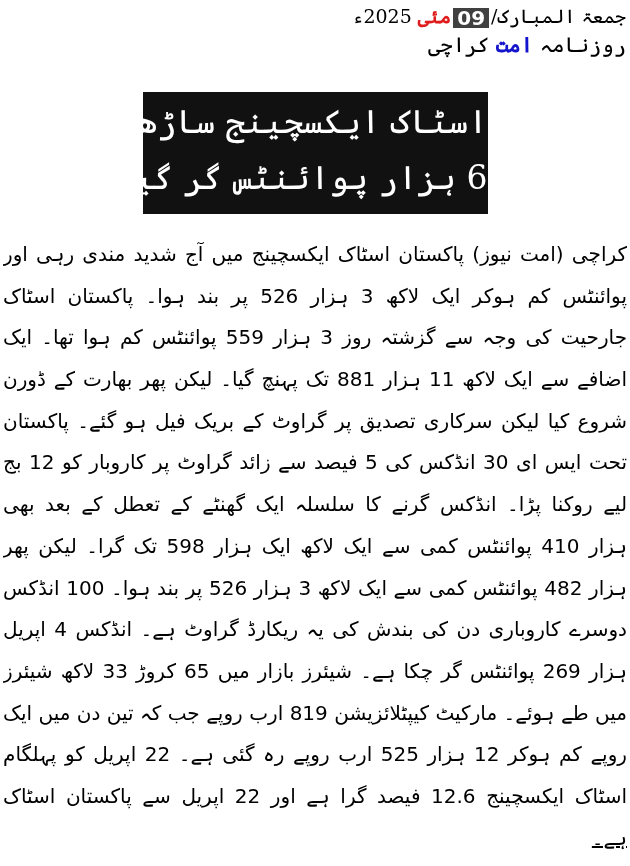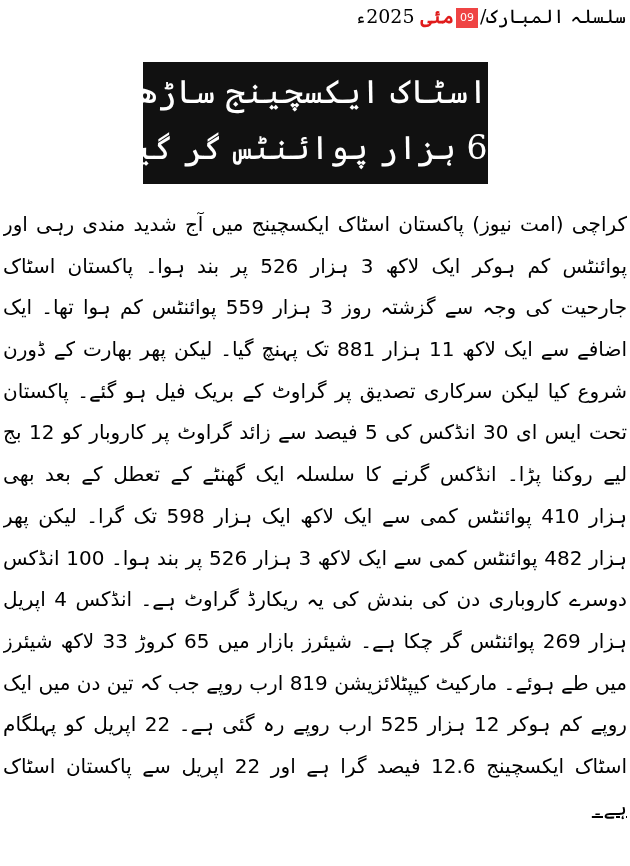--- a/index.html
+++ b/index.html
@@ -16,25 +16,25 @@
     text-align: right;
   }
   .date-line {
     font-size: 19px;
     line-height: 27px;
     font-family: "DejaVu Serif", serif;
     white-space: nowrap;
   }
   .day-badge {
     display: inline-block;
-    background: #ef4444;
+    background: #404040;
     color: #ffffff;
     font-family: "DejaVu Sans", sans-serif;
-    font-weight: normal;
-    font-size: 11px;
+    font-weight: bold;
+    font-size: 20px;
     line-height: 18px;
     padding: 1px 4px;
     margin: 0 2px;
     vertical-align: middle;
   }
   .month-red { color: #e01b1b; font-weight: bold; margin-top: 21px; }
   .paper-line {
     font-size: 21px;
     line-height: 30px;
     font-family: "DejaVu Serif", serif;
@@ -74,22 +74,27 @@
     text-align-last: right;
     padding-left: 10px;
     text-decoration: underline;
   }
 </style>
 </head>
 <body>
 
 <div class="masthead">
   <div class="date-line">
-    <span>سلسلہ المبارک/</span><span class="day-badge">09</span><span class="month-red">مئی</span>
+    <span>جمعۃ المبارک/</span><span class="day-badge">09</span><span class="month-red">مئی</span>
     <span>2025ء</span>
+  </div>
+  <div class="paper-line">
+    <span>روزنامہ</span>
+    <span class="brand-blue">امت</span>
+    <span>کراچی</span>
   </div>
 </div>
 
 <div class="headline-box">
   <div class="headline-line">اسٹاک ایکسچینج ساڑھے</div>
   <div class="headline-line">6 ہزار پوائنٹس گر گیا</div>
 </div>
 
 <div class="article">
   <div class="article-line">کراچی (امت نیوز) پاکستان اسٹاک ایکسچینج میں آج شدید مندی رہی اور 100 انڈیکس 6 ہزار 482</div>

